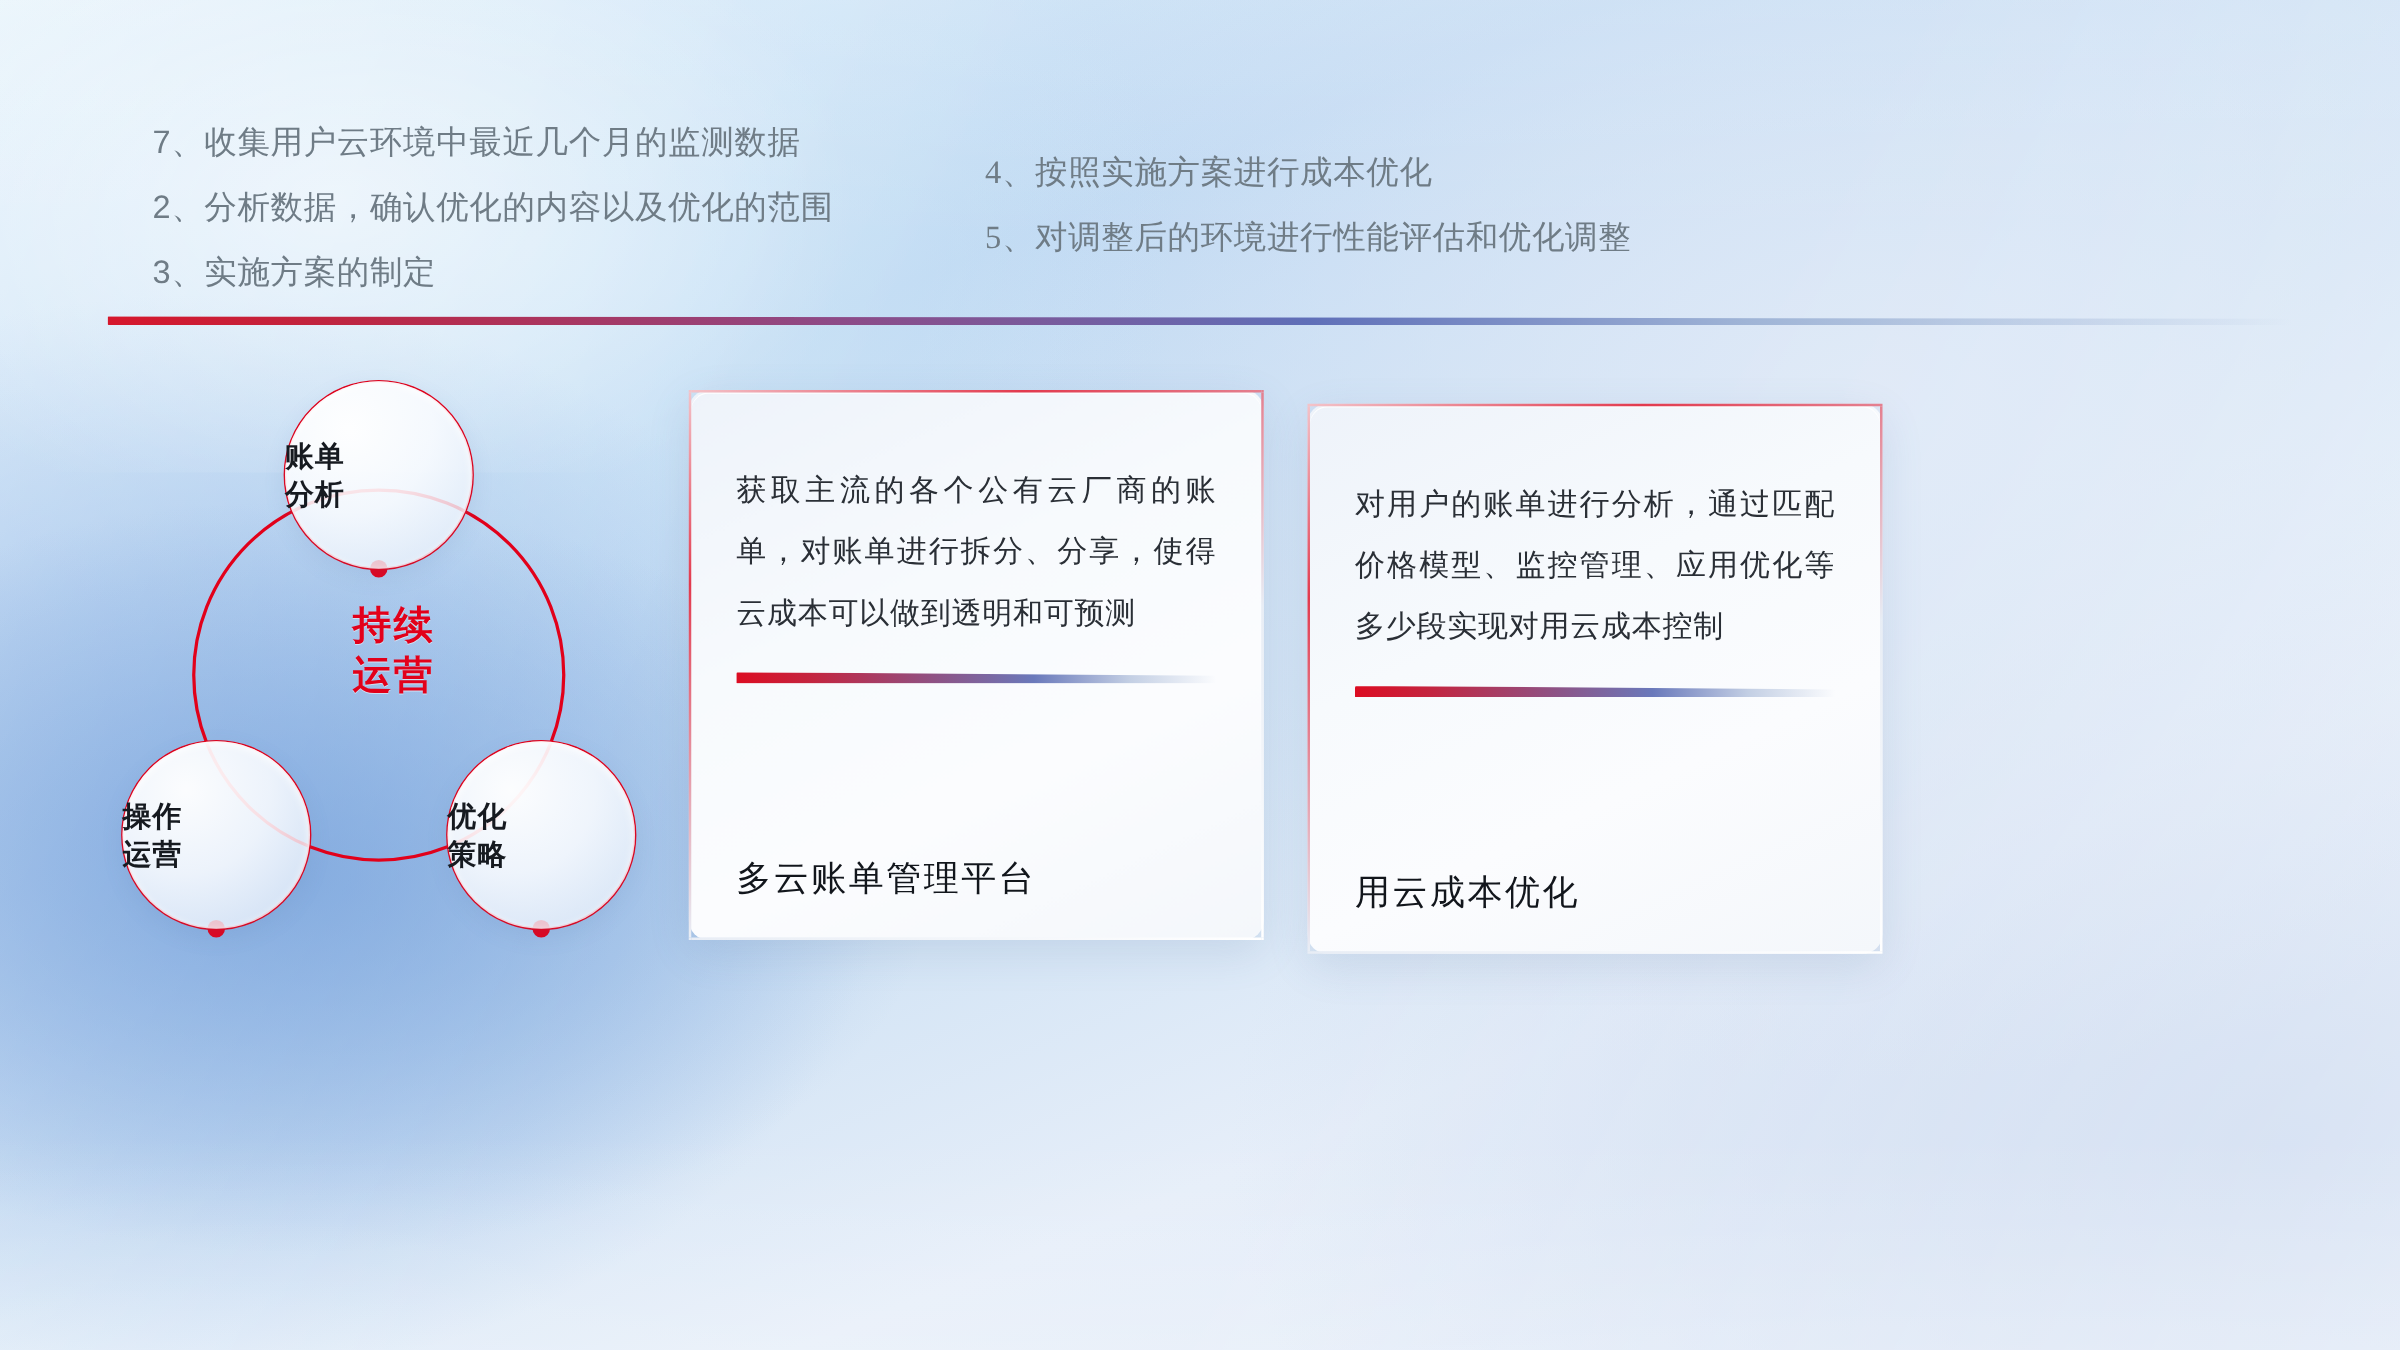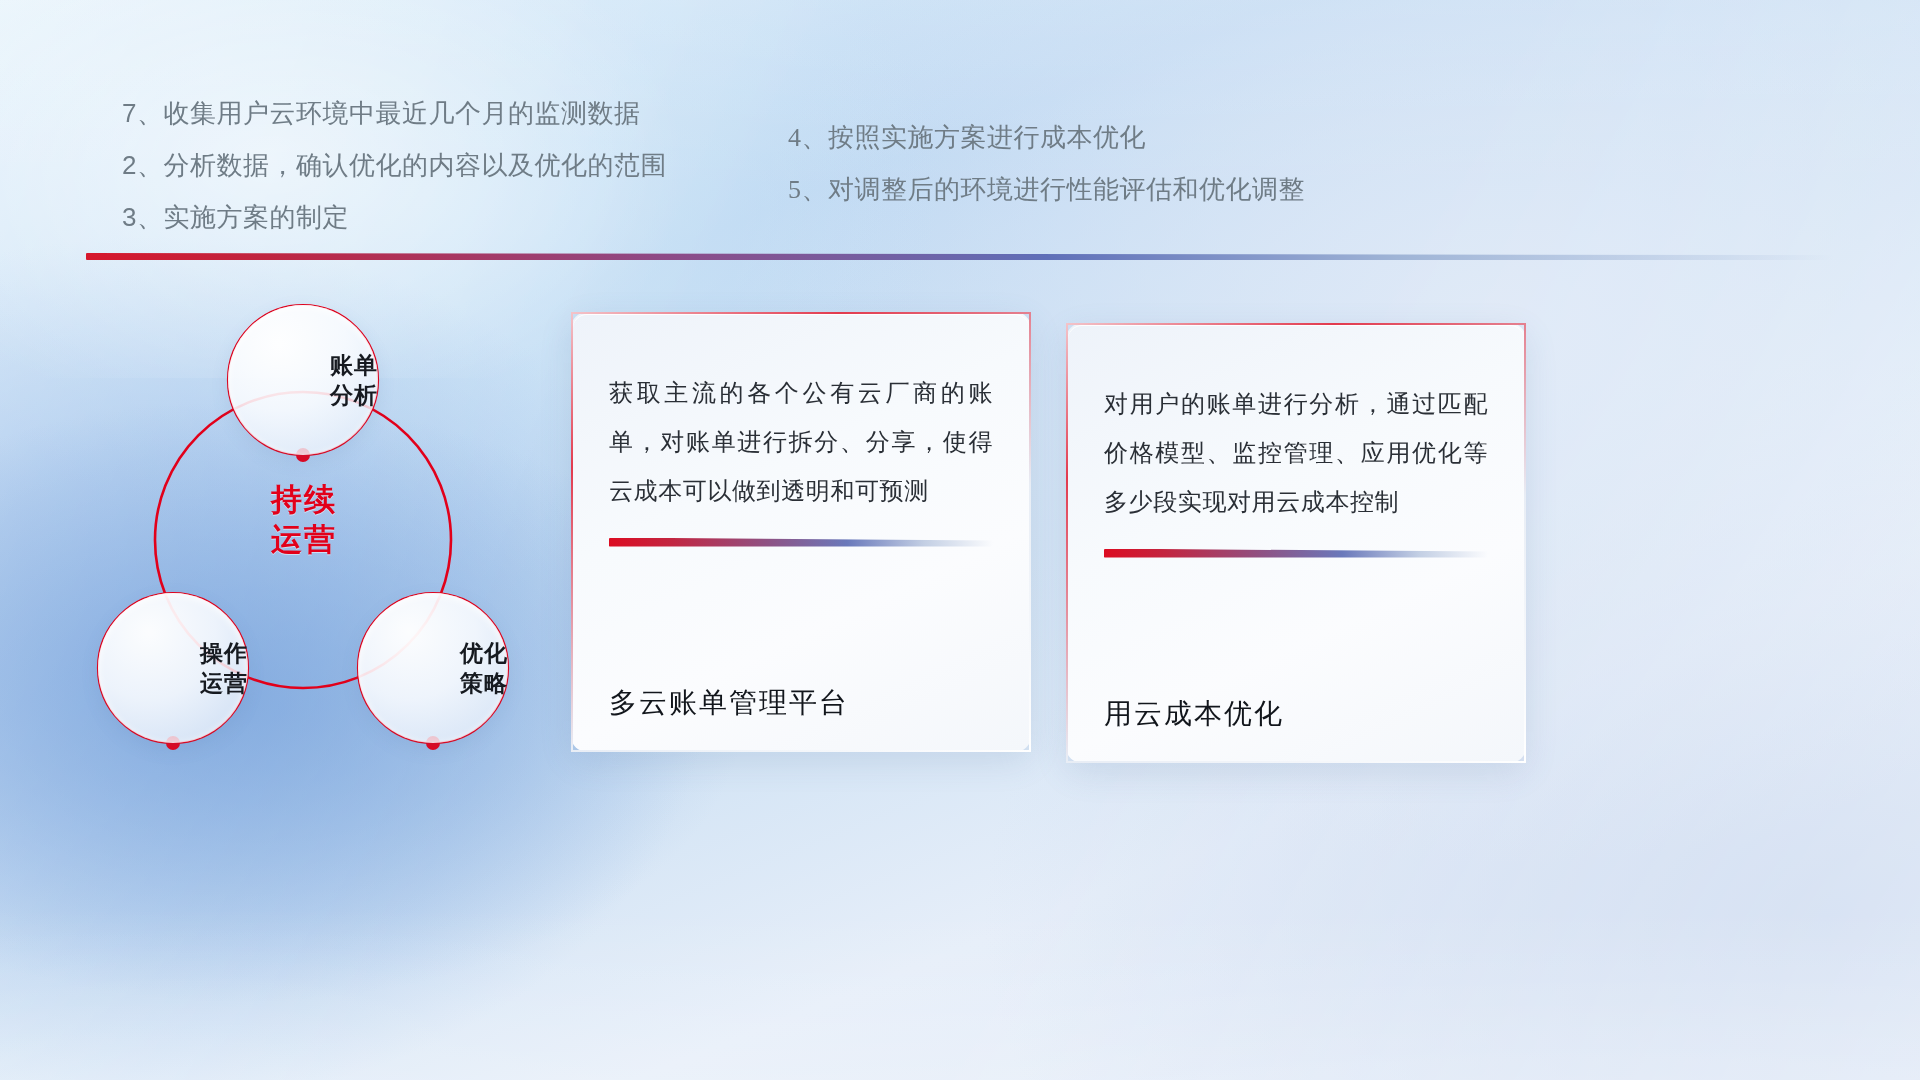--- a/index.html
+++ b/index.html
@@ -41,37 +41,37 @@
     background:linear-gradient(to right,#d6172c 0%,#c0243f 10%,#8e4a86 33%,#5f6fb8 55%,#9fb4d6 75%,rgba(190,205,228,0) 100%);
     clip-path:polygon(0 0,100% 2px,100% 100%,0 100%);
     border-radius:1px;}
 
   
   .venn{position:absolute;left:80px;top:285px;width:470px;height:500px;z-index:5;}
   .venn svg{position:absolute;inset:0;width:100%;height:100%;overflow:visible;}
   .bubble{position:absolute;border-radius:50%;
     background:radial-gradient(circle at 34% 26%, rgba(255,255,255,0.97) 0%, rgba(250,252,255,0.88) 45%, rgba(226,236,249,0.72) 100%);
     box-shadow:inset 0 2px 8px rgba(255,255,255,0.95), 0 6px 18px rgba(90,125,175,0.14);
-    display:flex;flex-direction:column;align-items:flex-end;justify-content:center;
+    display:flex;flex-direction:column;align-items:flex-start;justify-content:center;
     color:#161a20;font-size:23px;font-weight:bold;line-height:1.32;letter-spacing:1px;}
   #bubble-top{left:148px;top:20px;width:150px;height:150px;}
   #bubble-left{left:18px;top:308px;width:150px;height:150px;}
   #bubble-right{left:278px;top:308px;width:150px;height:150px;}
-  .venn-center{position:absolute;left:164px;top:195px;width:120px;text-align:center;
+  .venn-center{position:absolute;left:175px;top:195px;width:120px;text-align:center;
     color:#e2001a;font-size:31px;font-weight:bold;line-height:1.3;letter-spacing:2px;
     text-shadow:0 1px 0 rgba(255,255,255,.5);}
 
   
   .card{position:absolute;z-index:6;border-radius:16px;
     border:2px solid;
     border-image:linear-gradient(150deg,#f3c3c9 0%,#e23a4e 22%,#e8edf5 62%,#ffffff 100%) 1;
     background:linear-gradient(155deg,#eef3fa 0%,#f7fafd 38%,#fbfcfe 66%,#f4f7fb 100%);
     box-shadow:0 10px 32px rgba(92,124,170,0.16), inset 0 1px 0 rgba(255,255,255,.9);
     padding:54px 36px 30px 36px;box-sizing:border-box;
-    display:flex;flex-direction:column;margin-left:20px;}
+    display:flex;flex-direction:column;}
   #card-0{left:551px;top:312px;width:460px;height:440px;}
   #card-1{left:1046px;top:323px;width:460px;height:440px;}
   .card-body{color:#2a2f36;font-size:24px;line-height:2.05;letter-spacing:.6px;
     text-align:justify;flex:0 0 auto;}
   .card-divider{height:9px;margin:22px 0 0 0;border-radius:1px;
     background:linear-gradient(to right,#dc0c22 0%,#c32540 16%,#8d5386 42%,#6a79bb 62%,#c3cfe4 82%,rgba(210,220,236,0) 100%);
     clip-path:polygon(0 0,100% 3px,100% 100%,0 100%);}
   .card-title{margin-top:auto;padding-top:18px;color:#12161c;font-size:28px;font-weight:normal;
     letter-spacing:2px;line-height:1.2;}
 </style>

